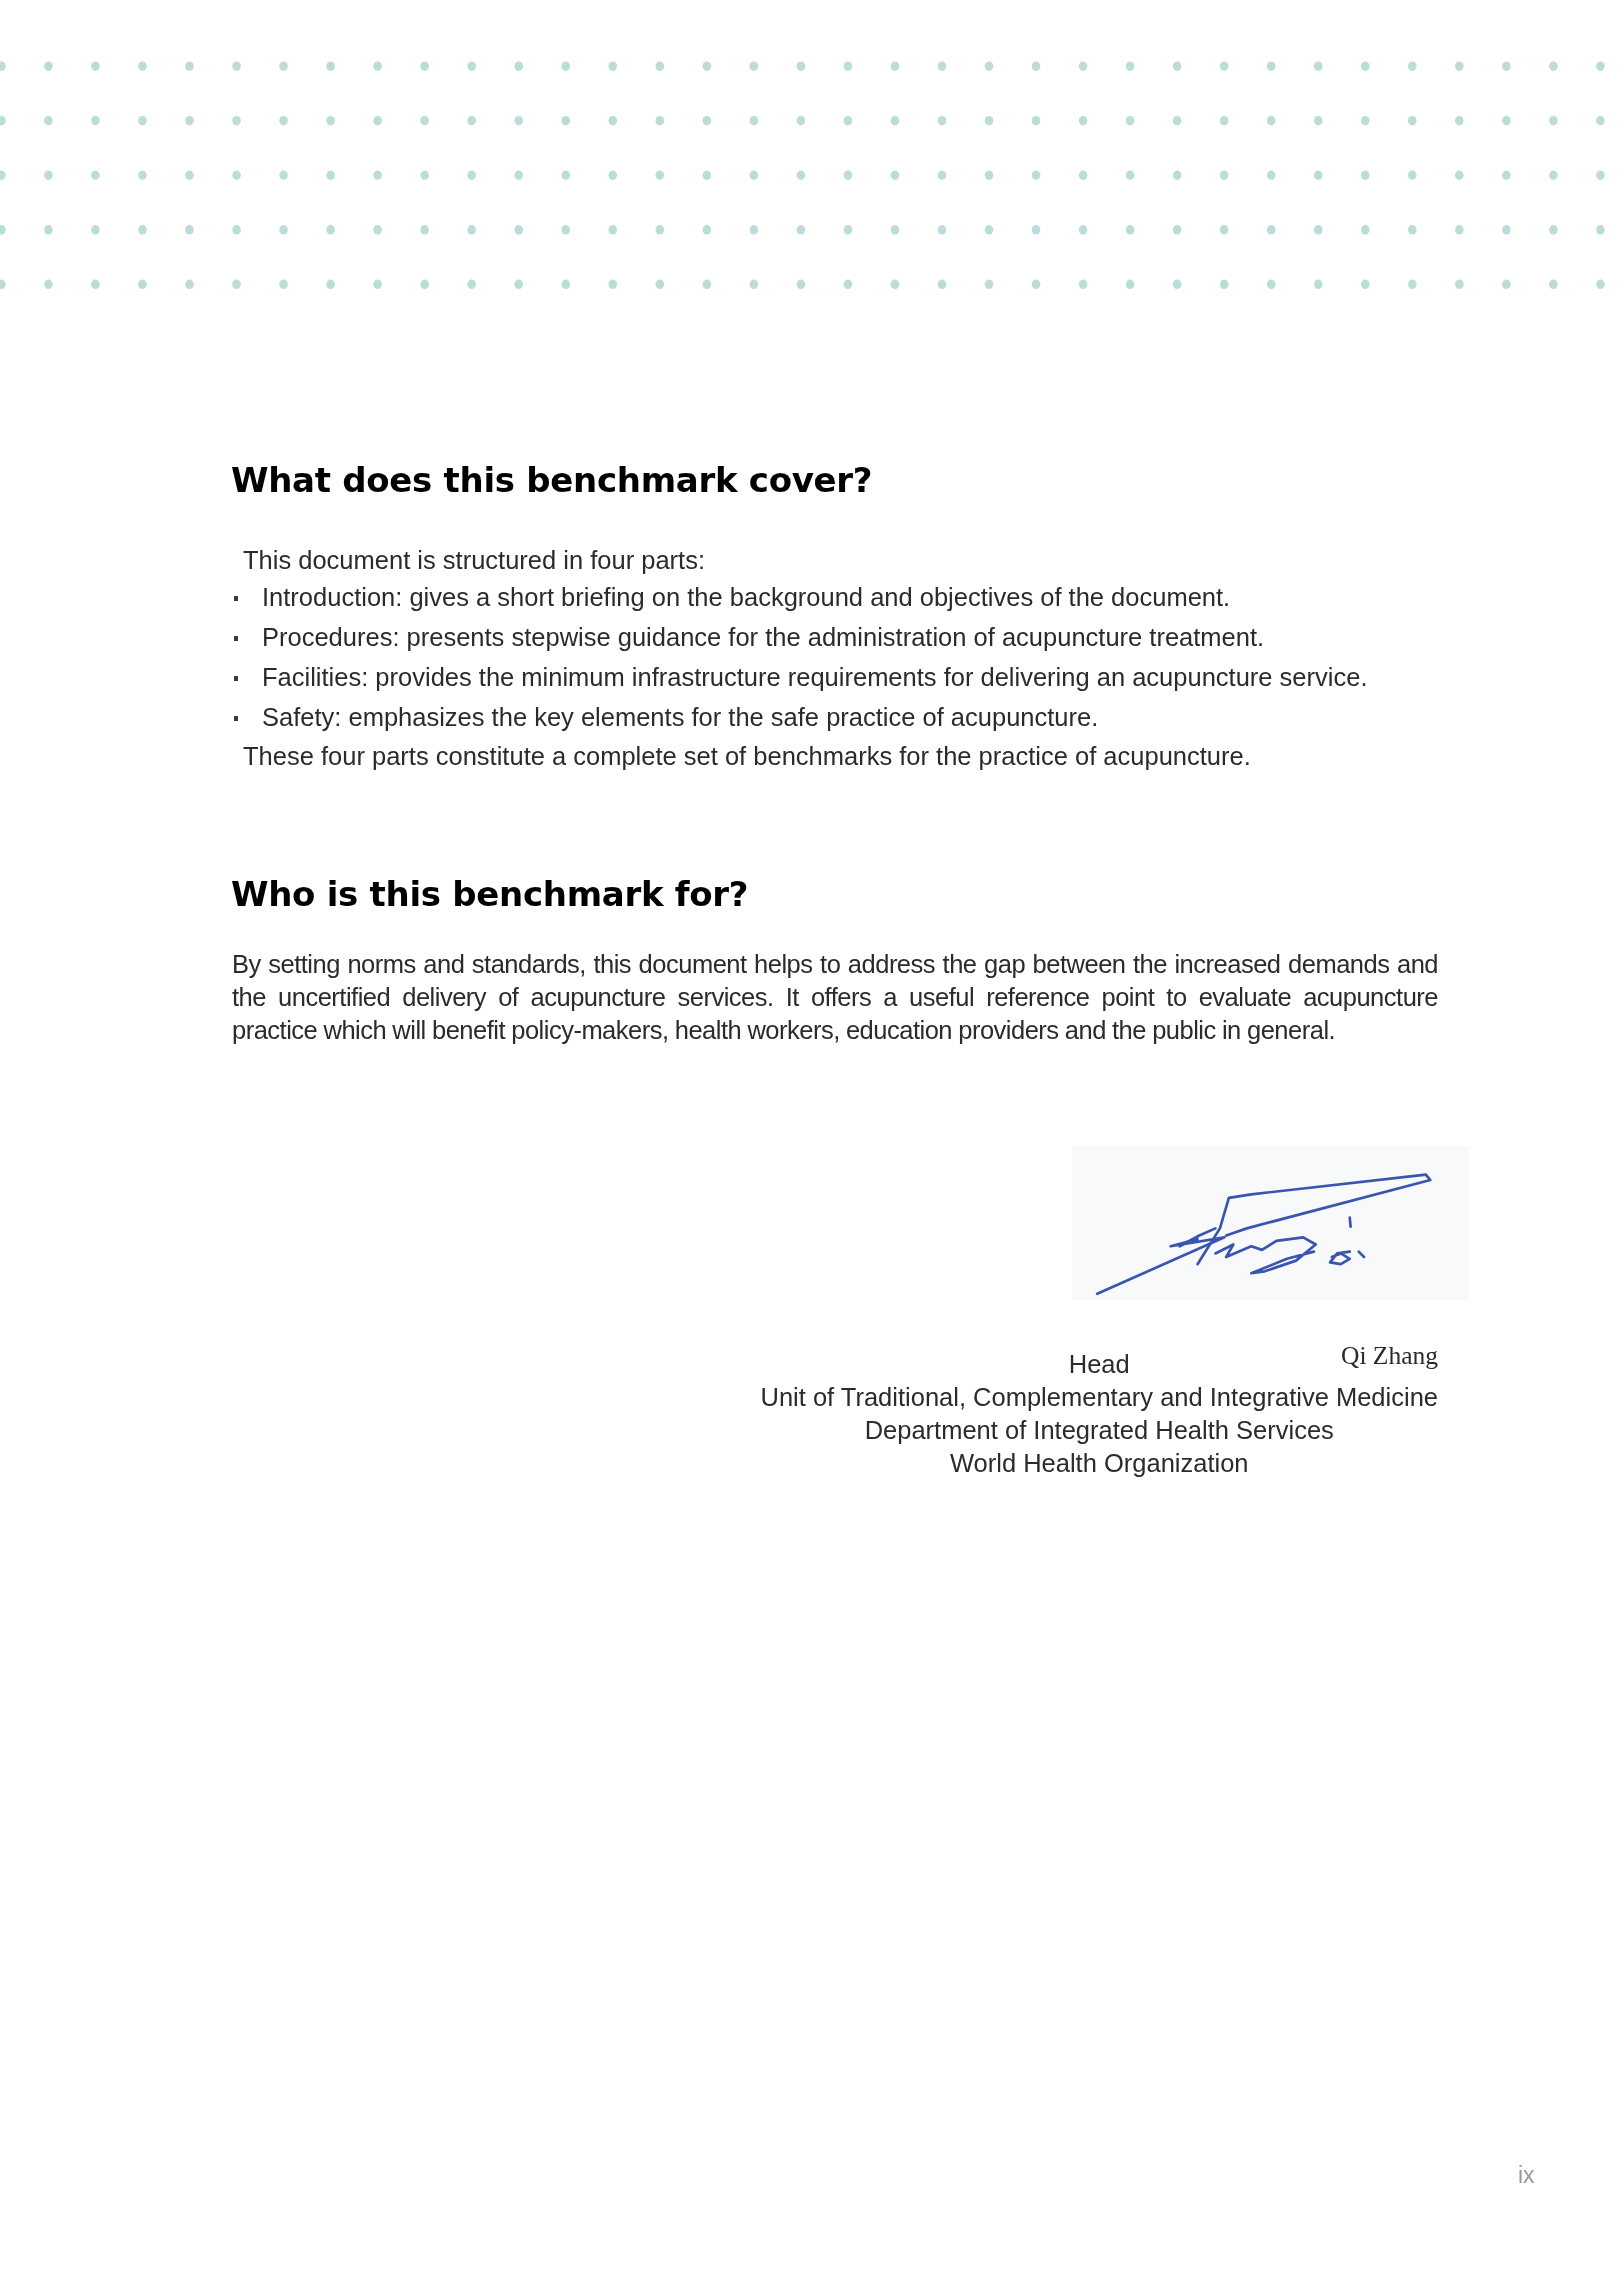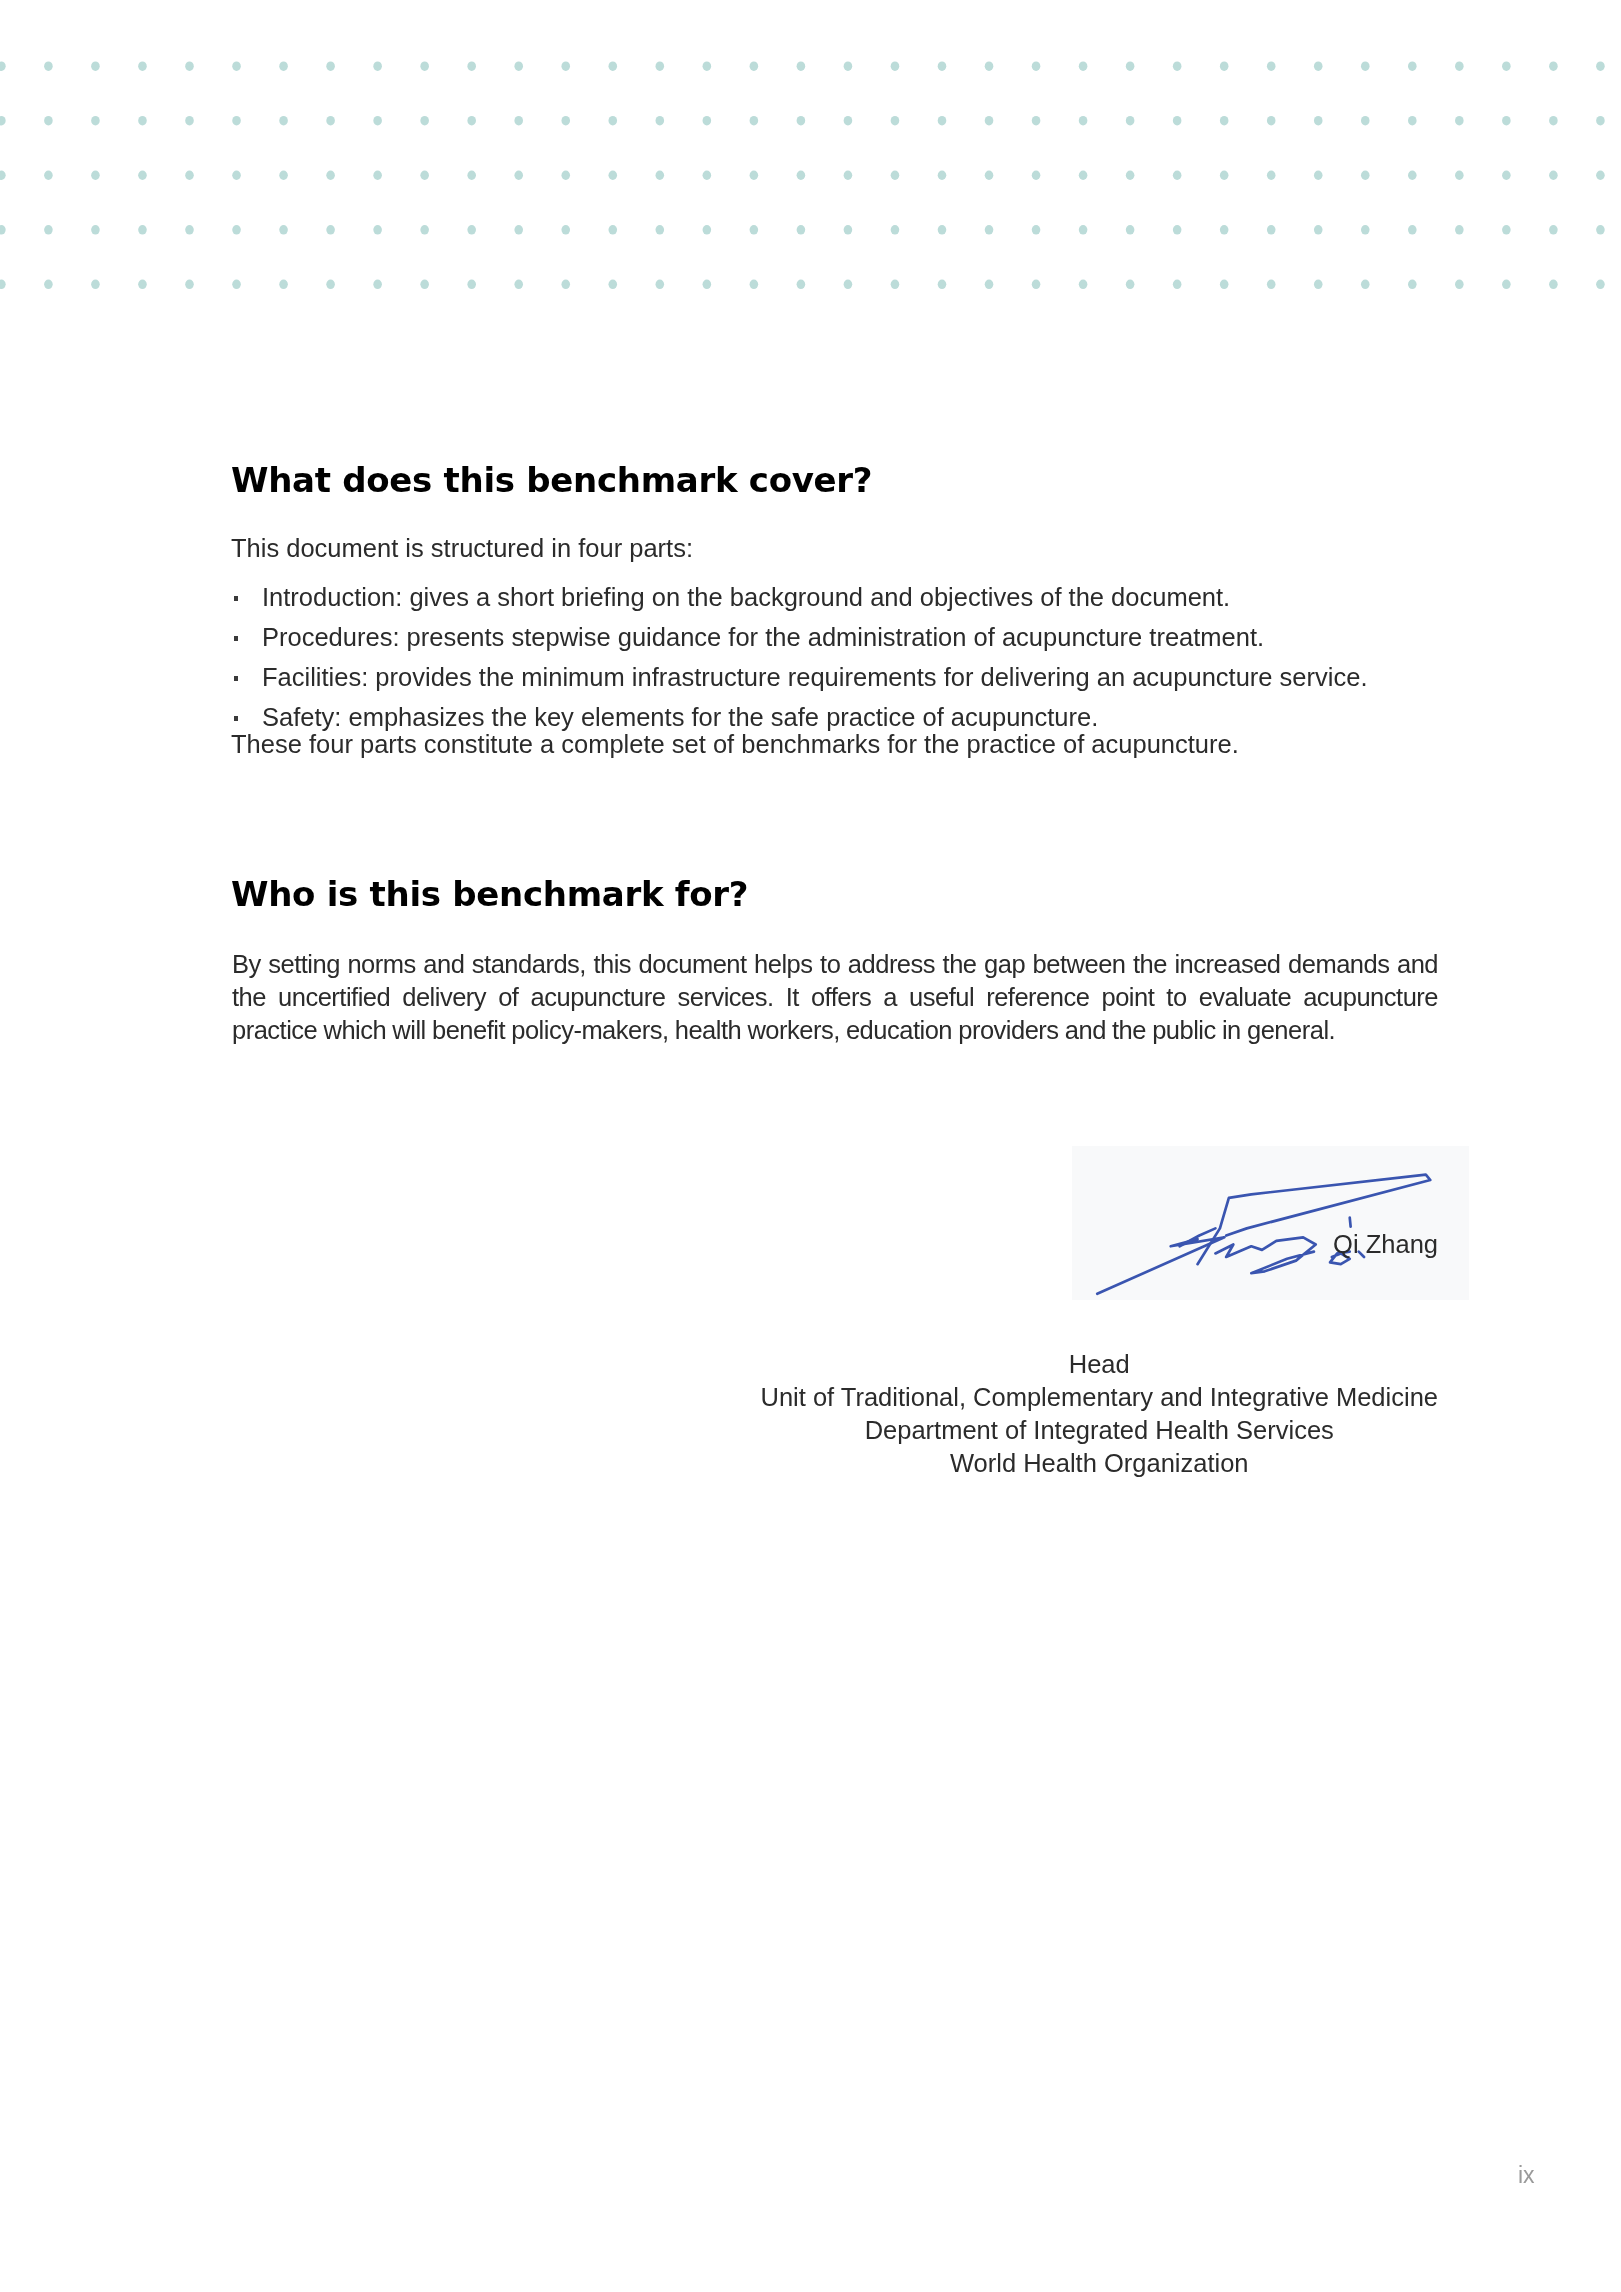--- a/index.html
+++ b/index.html
@@ -39,21 +39,21 @@
       letter-spacing: -0.3px;
       position: absolute;
       left: 0;
       white-space: nowrap;
     }
     .body-text {
       font-family: "Liberation Sans", "DejaVu Sans", sans-serif;
       font-size: 25.5px;
       line-height: 40px;
       color: #2b2b2b;
-      margin: 0;
+      margin: 12px;
       position: absolute;
       left: 0;
       white-space: nowrap;
     }
     ul.bullets {
       list-style: none;
       margin: 0;
       padding: 0;
       position: absolute;
       left: 0;
@@ -96,22 +96,23 @@
     }
     .signature-box svg { display: block; }
     .sign-block {
       position: absolute;
       right: 184px;
       text-align: right;
       font-size: 25.5px;
       color: #2b2b2b;
     }
     .sign-name {
-      top: 1228px;
+      top: 1340px;
       line-height: 32px;
+      font-family: Liberation Serif, serif;
     }
     .sign-title {
       top: 1348px;
       line-height: 33px;
       text-align: center;
     }
     .sign-title div { white-space: nowrap; }
     .page-number {
       position: absolute;
       left: 1518px;

